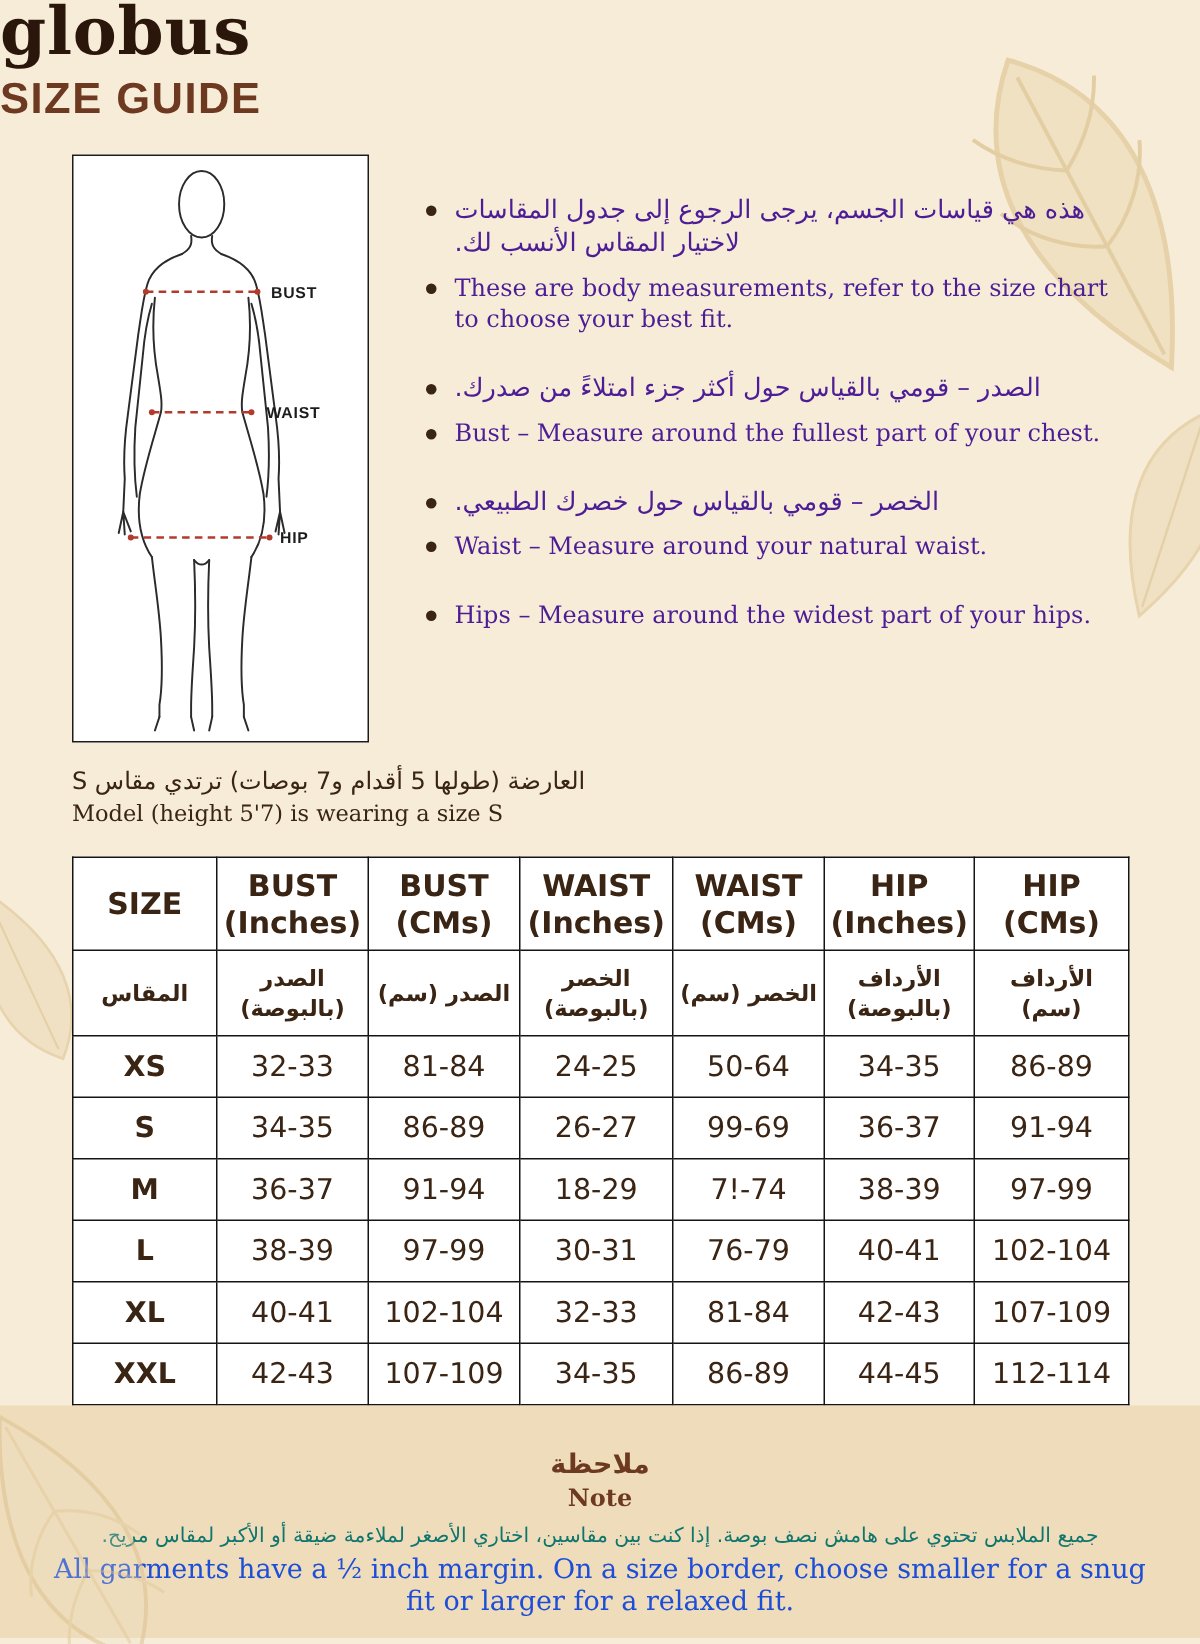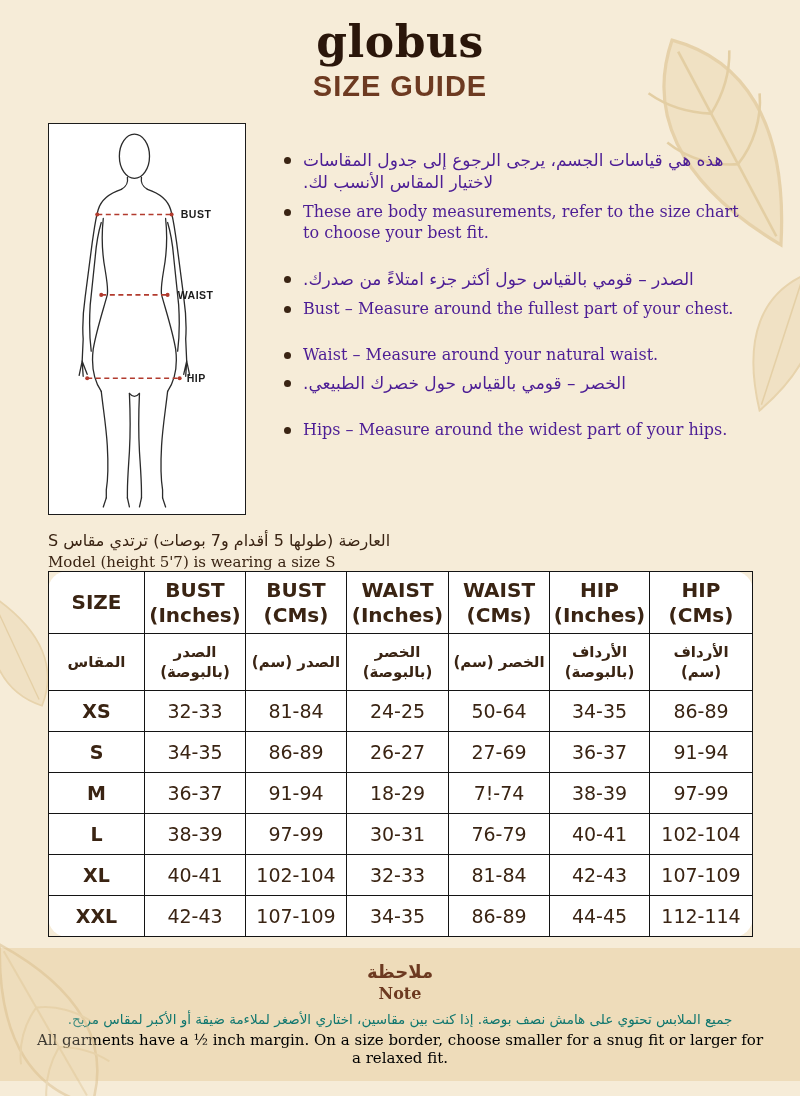--- a/index.html
+++ b/index.html
@@ -11,21 +11,21 @@
     font-family:"DejaVu Sans","Liberation Sans",sans-serif;
   }
   .decor { position:absolute; z-index:0; pointer-events:none; }
   .decor svg { display:block; width:100%; height:100%; }
   .leaf-fill { fill:#f0e0c1; stroke:#e5cfa5; stroke-width:2; }
   .leaf-vein { fill:none; stroke:#e2cb9e; stroke-width:1.6; }
   .leaf-outline { fill:rgba(240,224,193,.45); stroke:#dcc292; stroke-width:2; }
 
   .content { position:relative; z-index:1; }
 
-  header { text-align:center; padding-top:20px; }
+  header { text-align:left; }
   .logo {
     font-family:"DejaVu Serif","Liberation Serif",serif;
     font-size:44px; font-weight:700; line-height:1;
     color:#2a160a; letter-spacing:.5px;
   }
   .page-title {
     margin-top:6px; font-size:29px; font-weight:700;
     letter-spacing:1px; color:var(--heading,#6d3a21);
     font-family:"Liberation Sans","DejaVu Sans",sans-serif;
   }
@@ -46,42 +46,42 @@
   .bullet-line { display:flex; gap:12px; margin-bottom:7px; }
   .dot { flex:none; width:7px; height:7px; border-radius:50%; background:#3a2413; margin-top:8px; }
   .btext { font-size:16px; line-height:1.32; color:#4c1d95; font-family:"DejaVu Serif","Liberation Serif",serif; }
   .btext.ar { direction:rtl; text-align:left; font-size:17px; font-family:"DejaVu Sans",sans-serif; }
 
   .model-note { margin:16px 48px 0; }
   .model-note .ar { direction:rtl; text-align:left; font-size:16px; font-family:"DejaVu Sans",sans-serif; }
   .model-note .en { font-size:15px; margin-top:3px; font-family:"DejaVu Serif","Liberation Serif",serif; }
 
   table.size-table {
-    margin:0 48px 0; width:704px;
-    border-collapse:collapse; table-layout:fixed; background:#ffffff;border-radius:20px;
+    margin:20px 48px 0; width:704px;
+    border-collapse:collapse; table-layout:fixed; background:#ffffff;
   }
   .size-table th, .size-table td {
     border:1.4px solid var(--table-border,#141414);
     text-align:center; vertical-align:middle; overflow:hidden;
   }
   .th-en { height:62px; font-size:20px; font-weight:700; line-height:1.25; padding:4px 1px; font-family:"DejaVu Sans",sans-serif; }
   .th-ar { height:57px; font-size:15px; font-weight:700; line-height:1.35; direction:rtl; padding:4px 2px; font-family:"DejaVu Sans",sans-serif; }
   .td-size { height:41px; font-size:19px; font-weight:700; }
   .td-val  { height:41px; font-size:19px; font-weight:500; }
 
   .note {
-    position:absolute; left:0; right:0; bottom:15px; z-index:1;
+    position:absolute; left:0; right:0; bottom:4px; z-index:1;
     background:var(--note-bg,#eedcba);
-    text-align:center; padding:13px 36px 14px; overflow:hidden;
+    text-align:center; padding:29px 36px 14px; overflow:hidden;
   }
   .note-inner { position:relative; z-index:2; }
   .note-title-ar { font-size:18px; font-weight:700; color:var(--heading,#6d3a21); direction:rtl; }
   .note-title-en { font-size:16px; font-weight:700; color:var(--heading,#6d3a21); margin-top:2px; font-family:"DejaVu Serif","Liberation Serif",serif; }
   .note-body-ar { font-size:13.5px; margin-top:8px; direction:rtl; color:#0f766e; }
-  .note-body-en { font-size:15px; margin-top:4px; color:#000000; font-family:"DejaVu Serif","Liberation Serif",serif; }
+  .note-body-en { font-size:18px; margin-top:4px; color:#1d4ed8; font-family:"DejaVu Serif","Liberation Serif",serif; }
 </style>
 </head>
 <body>
 
 <div class="decor" style="top:20px; right:-34px; width:215px; height:245px; transform:rotate(-28deg); opacity:.9;">
   <svg viewBox="0 0 100 150">
     <path class="leaf-fill" d="M50 4 C82 34 90 80 50 146 C10 80 18 34 50 4 Z"></path>
     <path class="leaf-vein" d="M50 12 L50 140"></path>
     <path class="leaf-vein" d="M50 55 C62 48 72 38 78 26 M50 90 C64 84 76 72 82 58 M50 55 C38 48 28 38 22 26 M50 90 C36 84 24 72 18 58"></path>
   </svg>
@@ -172,25 +172,25 @@
         </div>
         <div class="bullet-line">
           <span class="dot"></span>
           <div class="btext">Bust – Measure around the fullest part of your chest.</div>
         </div>
       </div>
 
       <div class="group">
         <div class="bullet-line">
           <span class="dot"></span>
+          <div class="btext ar" dir="rtl">الخصر – قومي بالقياس حول خصرك الطبيعي.</div>
+        </div>
+        <div class="bullet-line">
+          <span class="dot"></span>
           <div class="btext">Waist – Measure around your natural waist.</div>
-        </div>
-        <div class="bullet-line">
-          <span class="dot"></span>
-          <div class="btext ar" dir="rtl">الخصر – قومي بالقياس حول خصرك الطبيعي.</div>
         </div>
       </div>
 
       <div class="group">
         <div class="bullet-line">
           <span class="dot"></span>
           <div class="btext">Hips – Measure around the widest part of your hips.</div>
         </div>
       </div>
     </div>
@@ -260,21 +260,21 @@
         <td class="td-val">24-25</td>
         <td class="td-val">50-64</td>
         <td class="td-val">34-35</td>
         <td class="td-val">86-89</td>
       </tr>
       <tr>
         <td class="td-size">S</td>
         <td class="td-val">34-35</td>
         <td class="td-val">86-89</td>
         <td class="td-val">26-27</td>
-        <td class="td-val">27-69</td>
+        <td class="td-val">99-69</td>
         <td class="td-val">36-37</td>
         <td class="td-val">91-94</td>
       </tr>
       <tr>
         <td class="td-size">M</td>
         <td class="td-val">36-37</td>
         <td class="td-val">91-94</td>
         <td class="td-val">18-29</td>
         <td class="td-val">7!-74</td>
         <td class="td-val">38-39</td>

